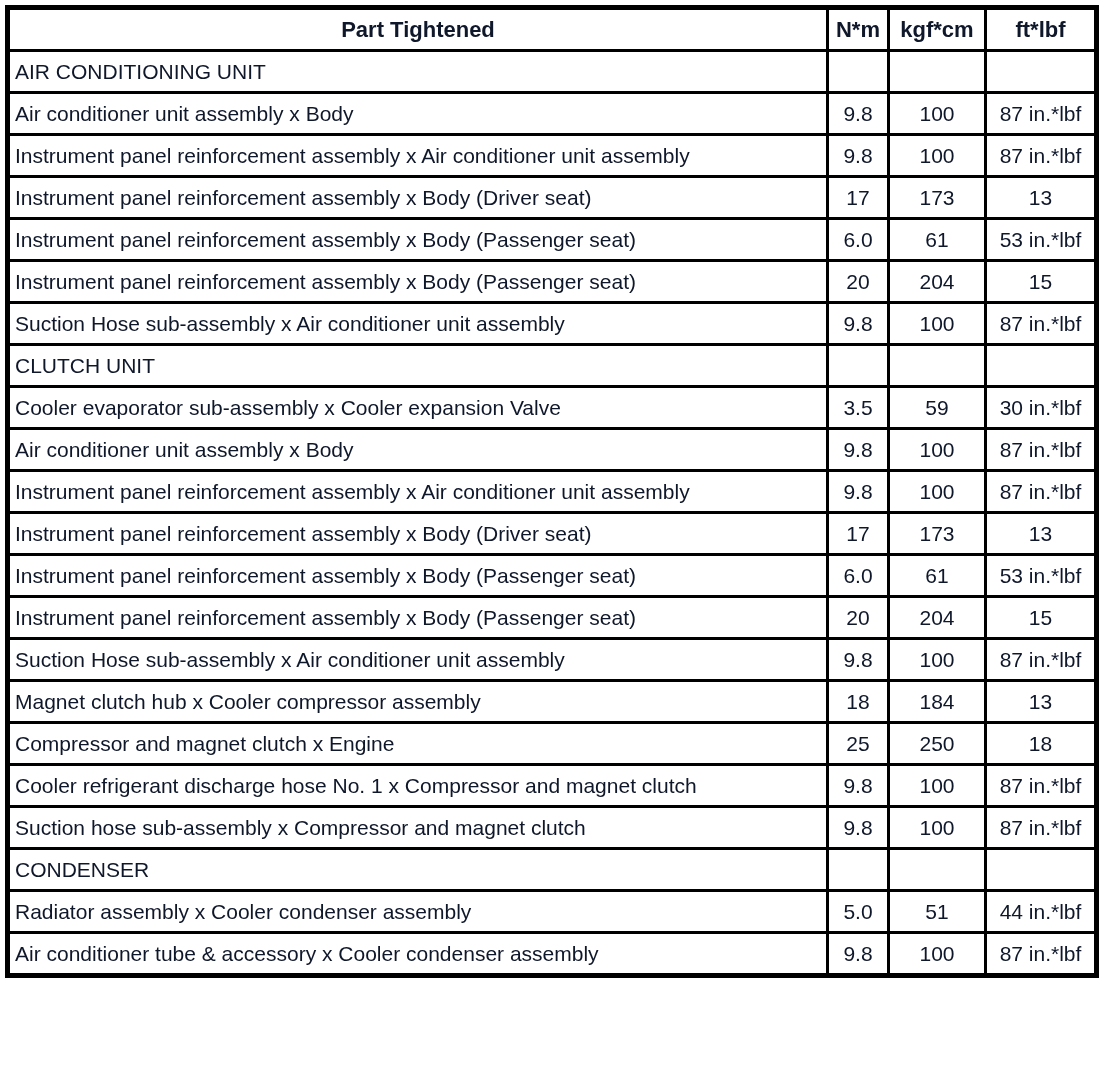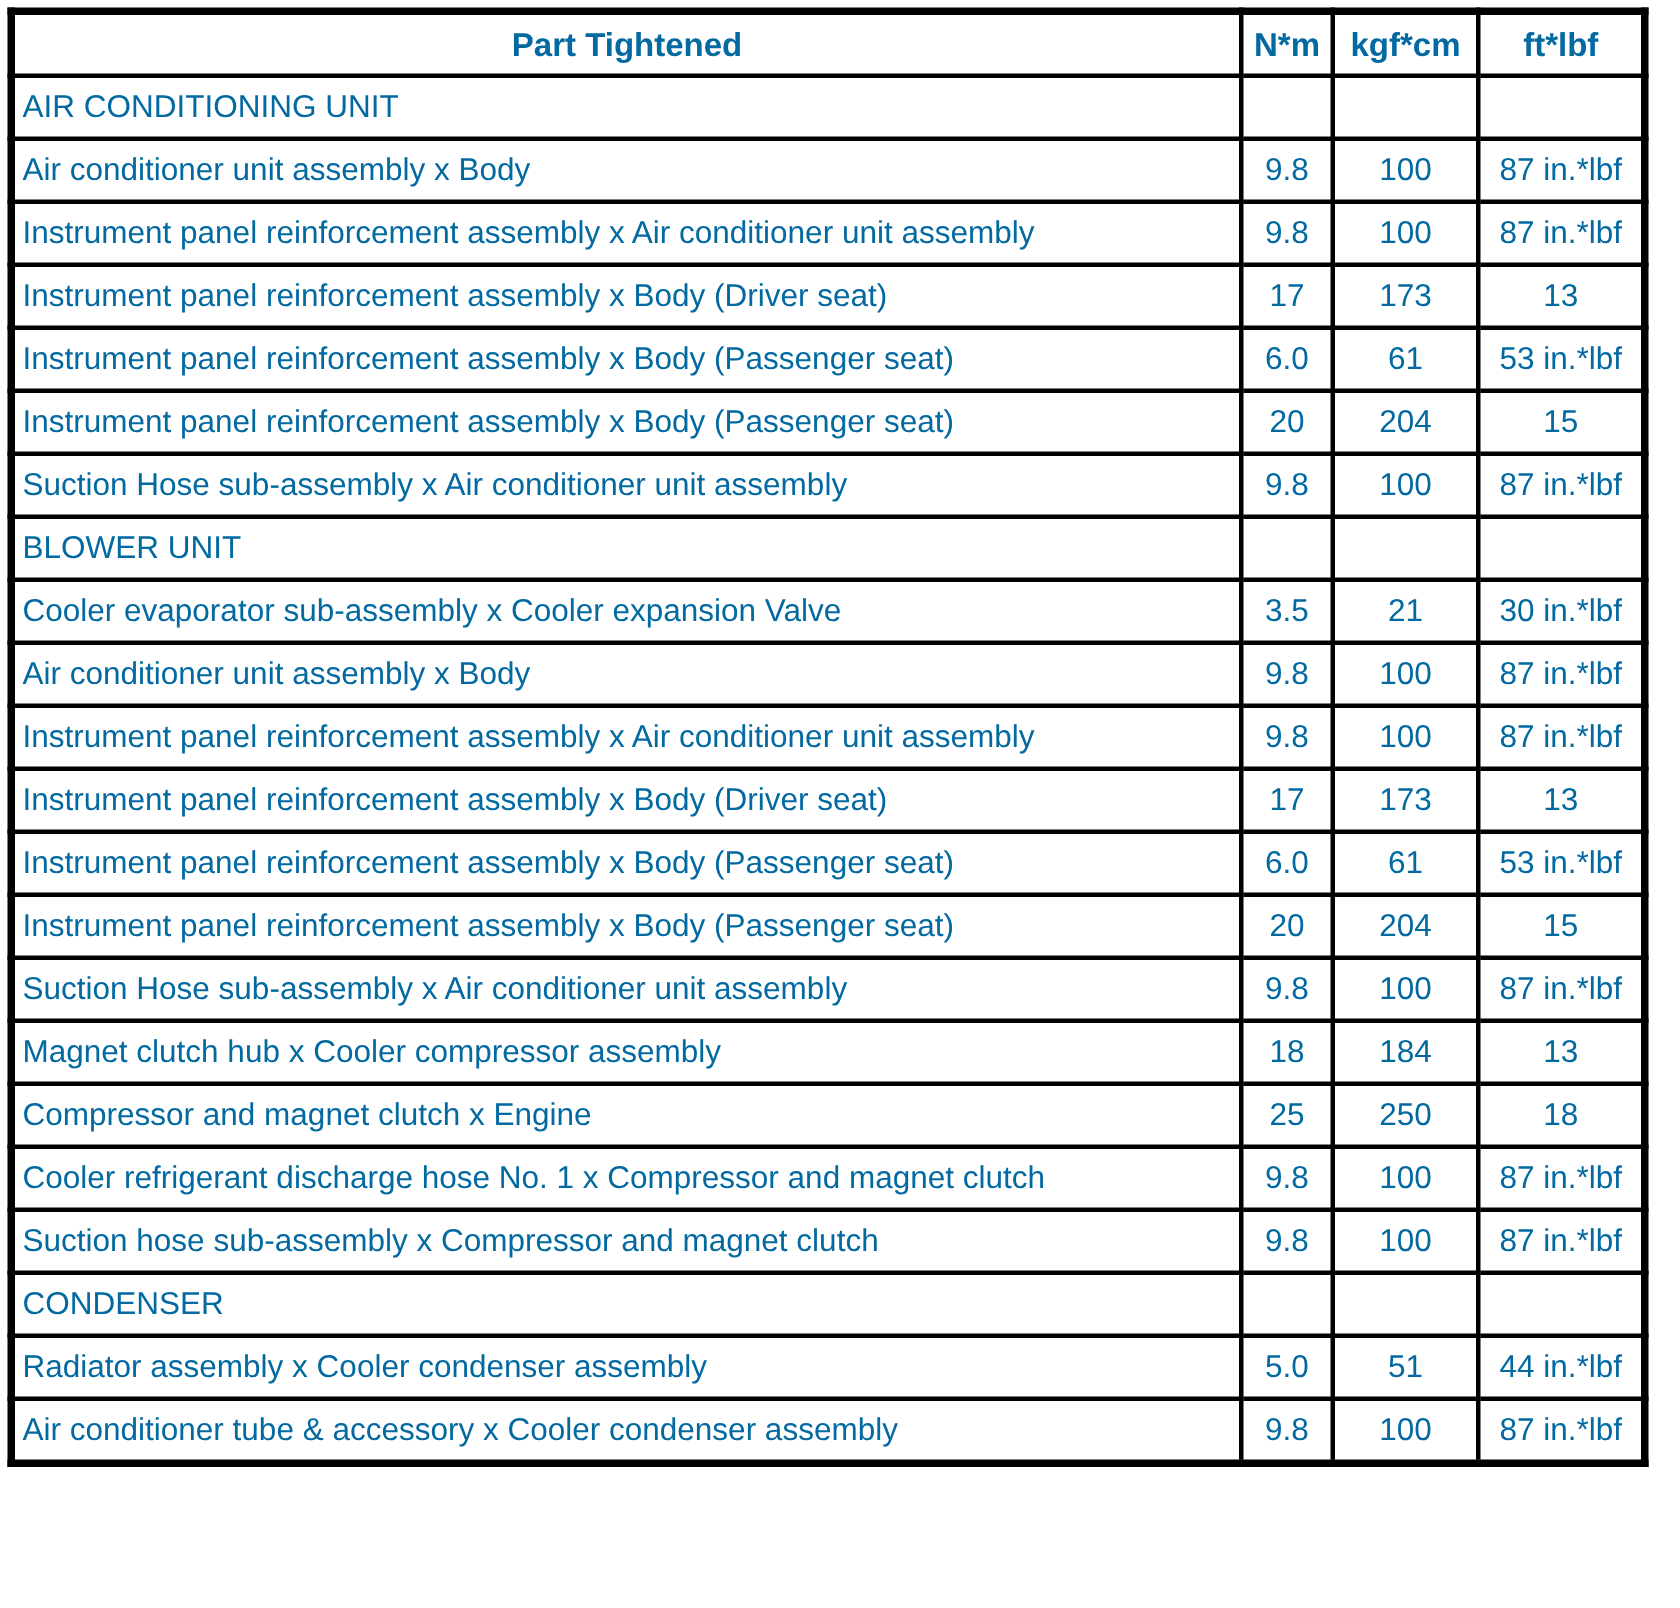--- a/index.html
+++ b/index.html
@@ -6,21 +6,21 @@
     margin: 0;
     padding: 0;
     background: #ffffff;
   }
   .page {
     position: relative;
     width: 1120px;
     height: 1072px;
     background: #ffffff;
     font-family: "Liberation Sans", sans-serif;
-    color: #0369a1;
+    color: #0f172a;
   }
   table.torque {
     position: absolute;
     left: 5px;
     top: 5px;
     width: 1089px;
     border-collapse: collapse;
     table-layout: fixed;
     border: 5px solid #000000;
   }
@@ -109,29 +109,29 @@
           <td class="value-cell" data-name="kgfcm-value-cell">204</td>
           <td class="value-cell" data-name="ftlbf-value-cell">15</td>
         </tr>
         <tr data-name="table-row">
           <td class="part-cell" data-name="part-name-cell">Suction Hose sub-assembly x Air conditioner unit assembly</td>
           <td class="value-cell" data-name="nm-value-cell">9.8</td>
           <td class="value-cell" data-name="kgfcm-value-cell">100</td>
           <td class="value-cell" data-name="ftlbf-value-cell">87 in.*lbf</td>
         </tr>
         <tr data-name="section-row">
-          <td class="part-cell" data-name="section-title-cell">BLOWER UNIT</td>
+          <td class="part-cell" data-name="section-title-cell">CLUTCH UNIT</td>
           <td class="value-cell" data-name="nm-value-cell"></td>
           <td class="value-cell" data-name="kgfcm-value-cell"></td>
           <td class="value-cell" data-name="ftlbf-value-cell"></td>
         </tr>
         <tr data-name="table-row">
           <td class="part-cell" data-name="part-name-cell">Cooler evaporator sub-assembly x Cooler expansion Valve</td>
           <td class="value-cell" data-name="nm-value-cell">3.5</td>
-          <td class="value-cell" data-name="kgfcm-value-cell">21</td>
+          <td class="value-cell" data-name="kgfcm-value-cell">59</td>
           <td class="value-cell" data-name="ftlbf-value-cell">30 in.*lbf</td>
         </tr>
         <tr data-name="table-row">
           <td class="part-cell" data-name="part-name-cell">Air conditioner unit assembly x Body</td>
           <td class="value-cell" data-name="nm-value-cell">9.8</td>
           <td class="value-cell" data-name="kgfcm-value-cell">100</td>
           <td class="value-cell" data-name="ftlbf-value-cell">87 in.*lbf</td>
         </tr>
         <tr data-name="table-row">
           <td class="part-cell" data-name="part-name-cell">Instrument panel reinforcement assembly x Air conditioner unit assembly</td>

